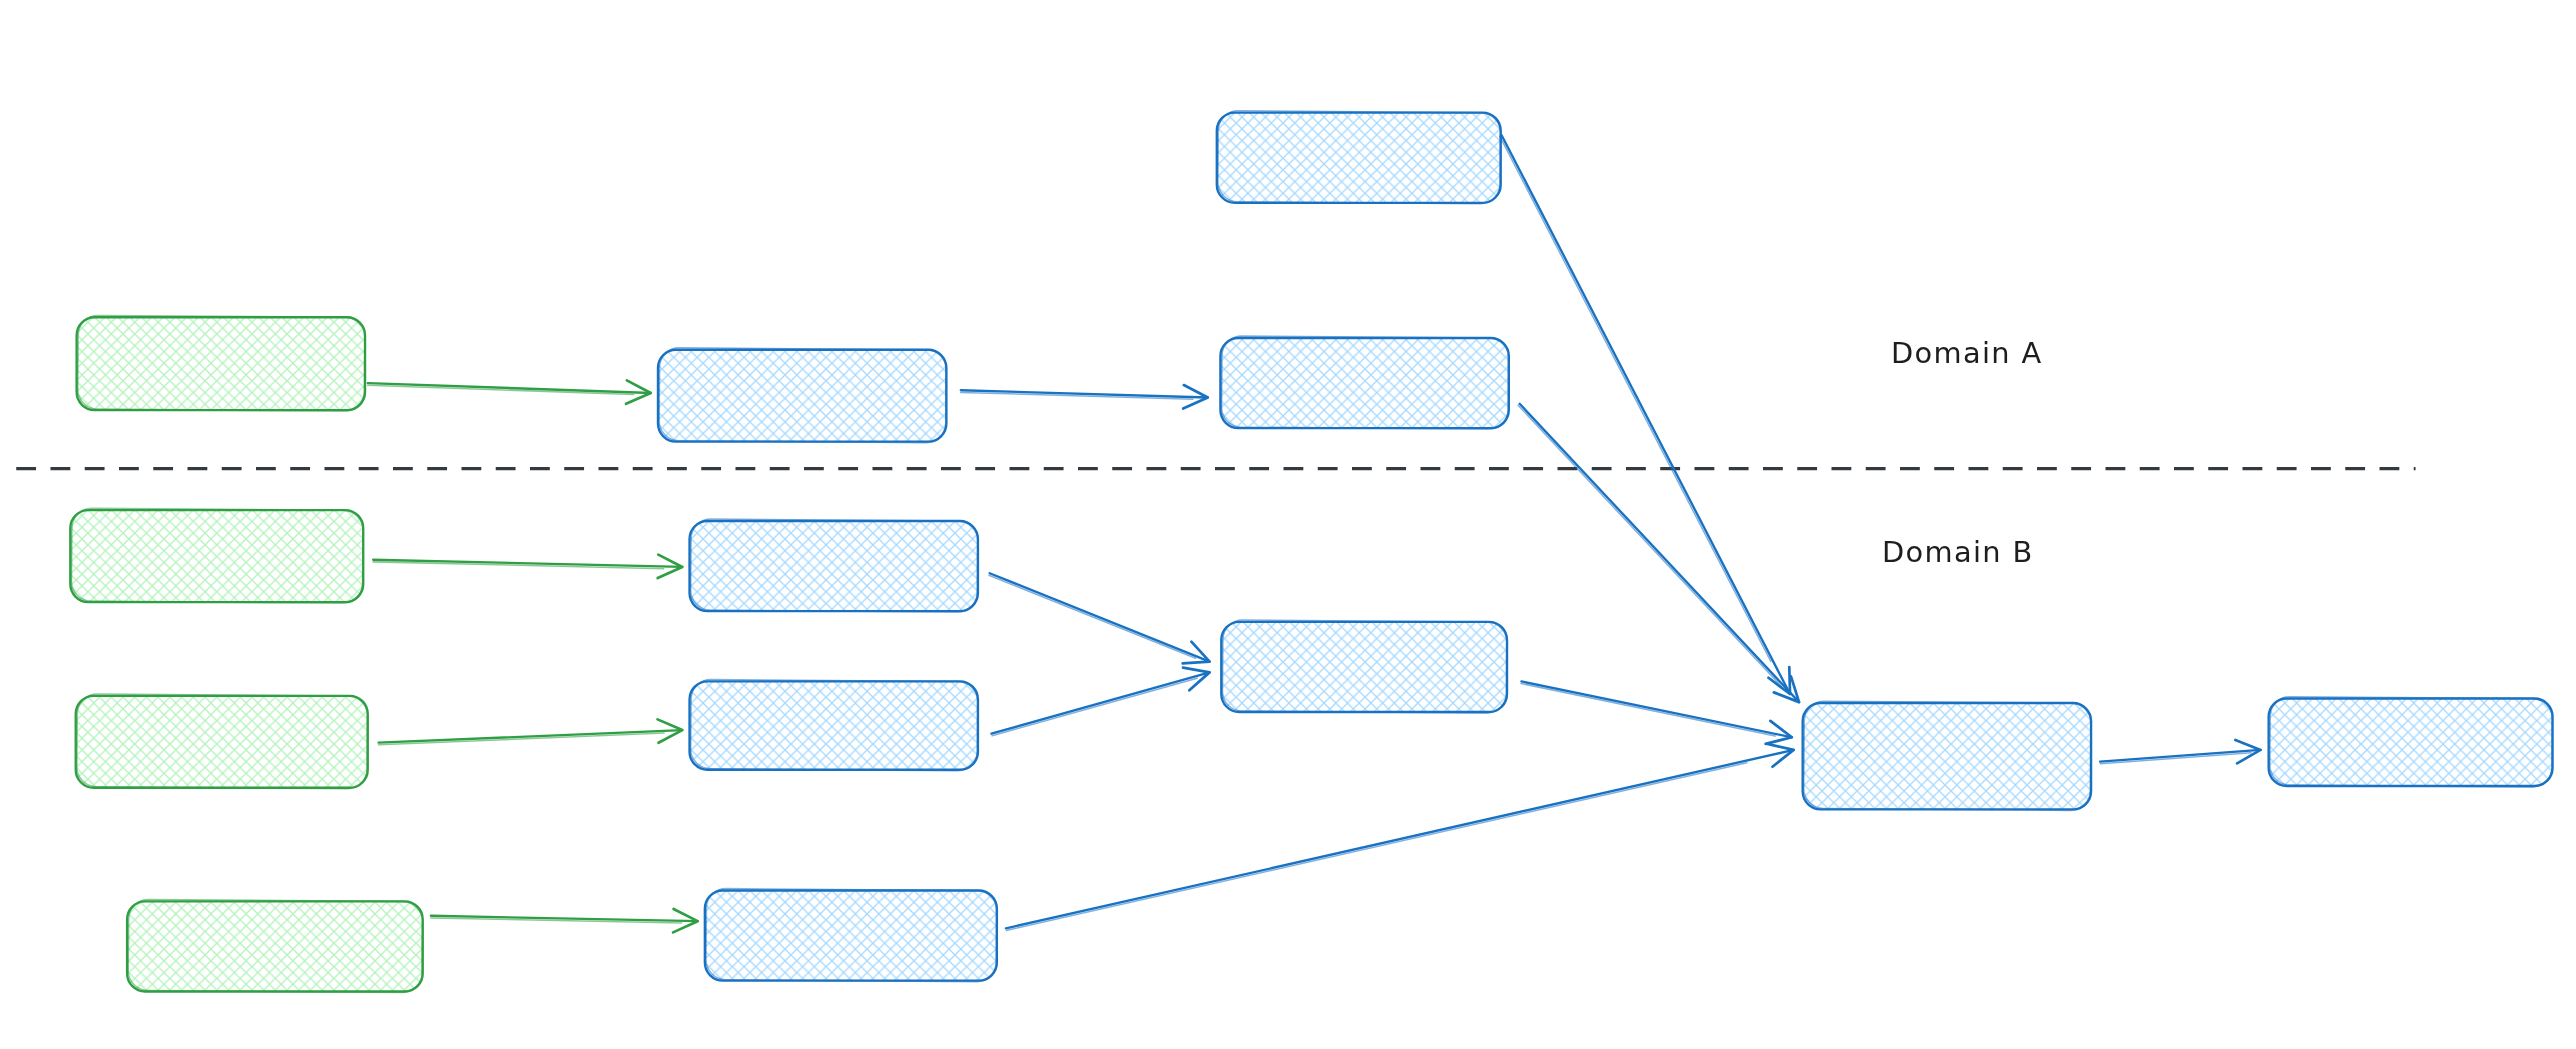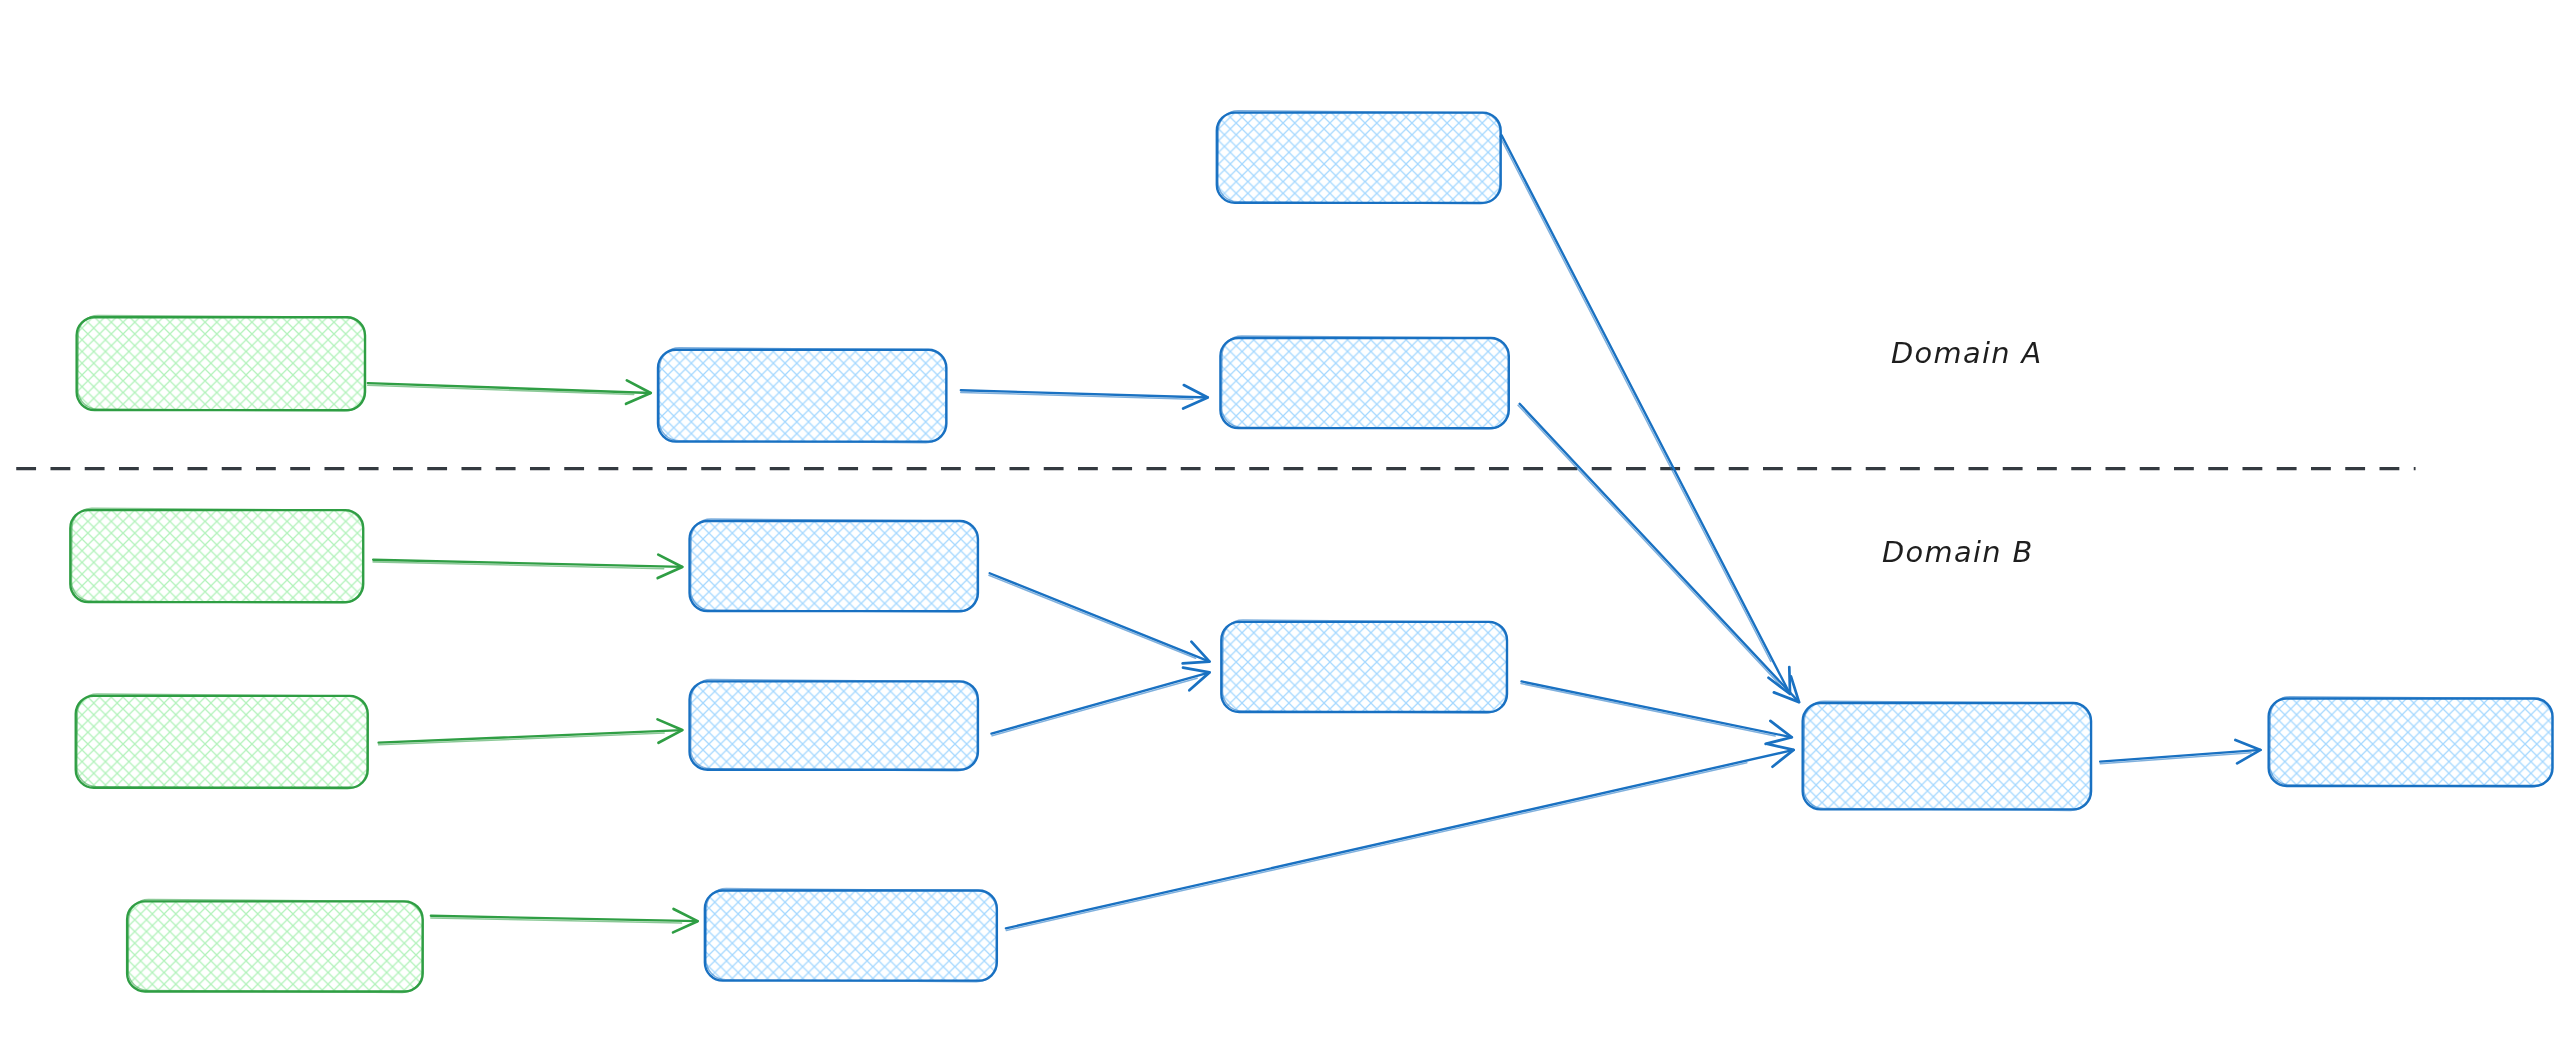--- a/index.html
+++ b/index.html
@@ -1,17 +1,17 @@
 <!DOCTYPE html>
 <html style="font-size:14.4px"><head>
 <meta charset="utf-8">
 <style>
   html, body { margin: 0; padding: 0; background: #ffffff; }
   body { font-family: "DejaVu Sans", sans-serif; }
-  #canvas-wrap { width: 100%; font-style: italic; }
+  #canvas-wrap { width: 100%; }
   svg { display: block; width: 100%; height: auto; background: #ffffff; }
   text.domain-label {
     font-family: "DejaVu Sans", sans-serif;
     font-size: 32px;
     letter-spacing: 1.5px;
   }
 </style>
 </head>
 <body>
 

